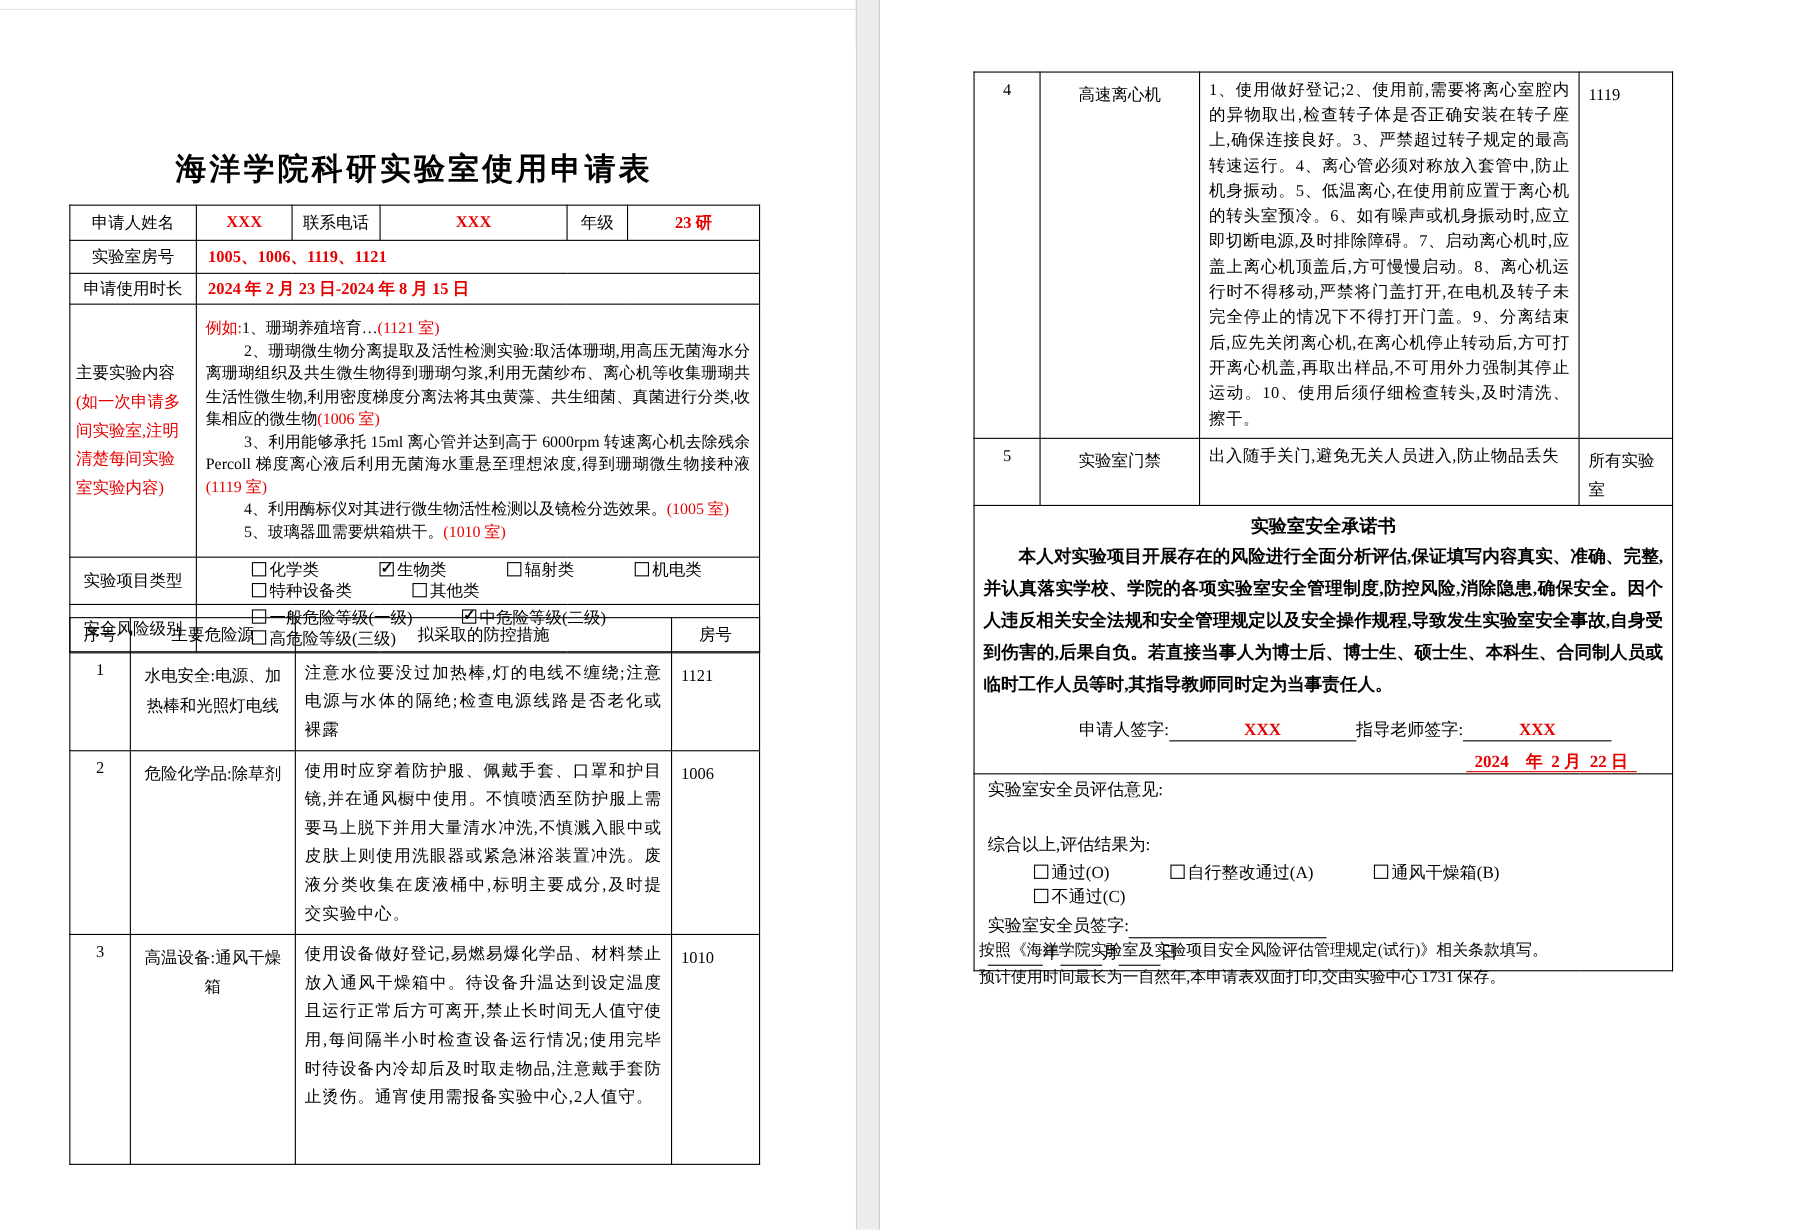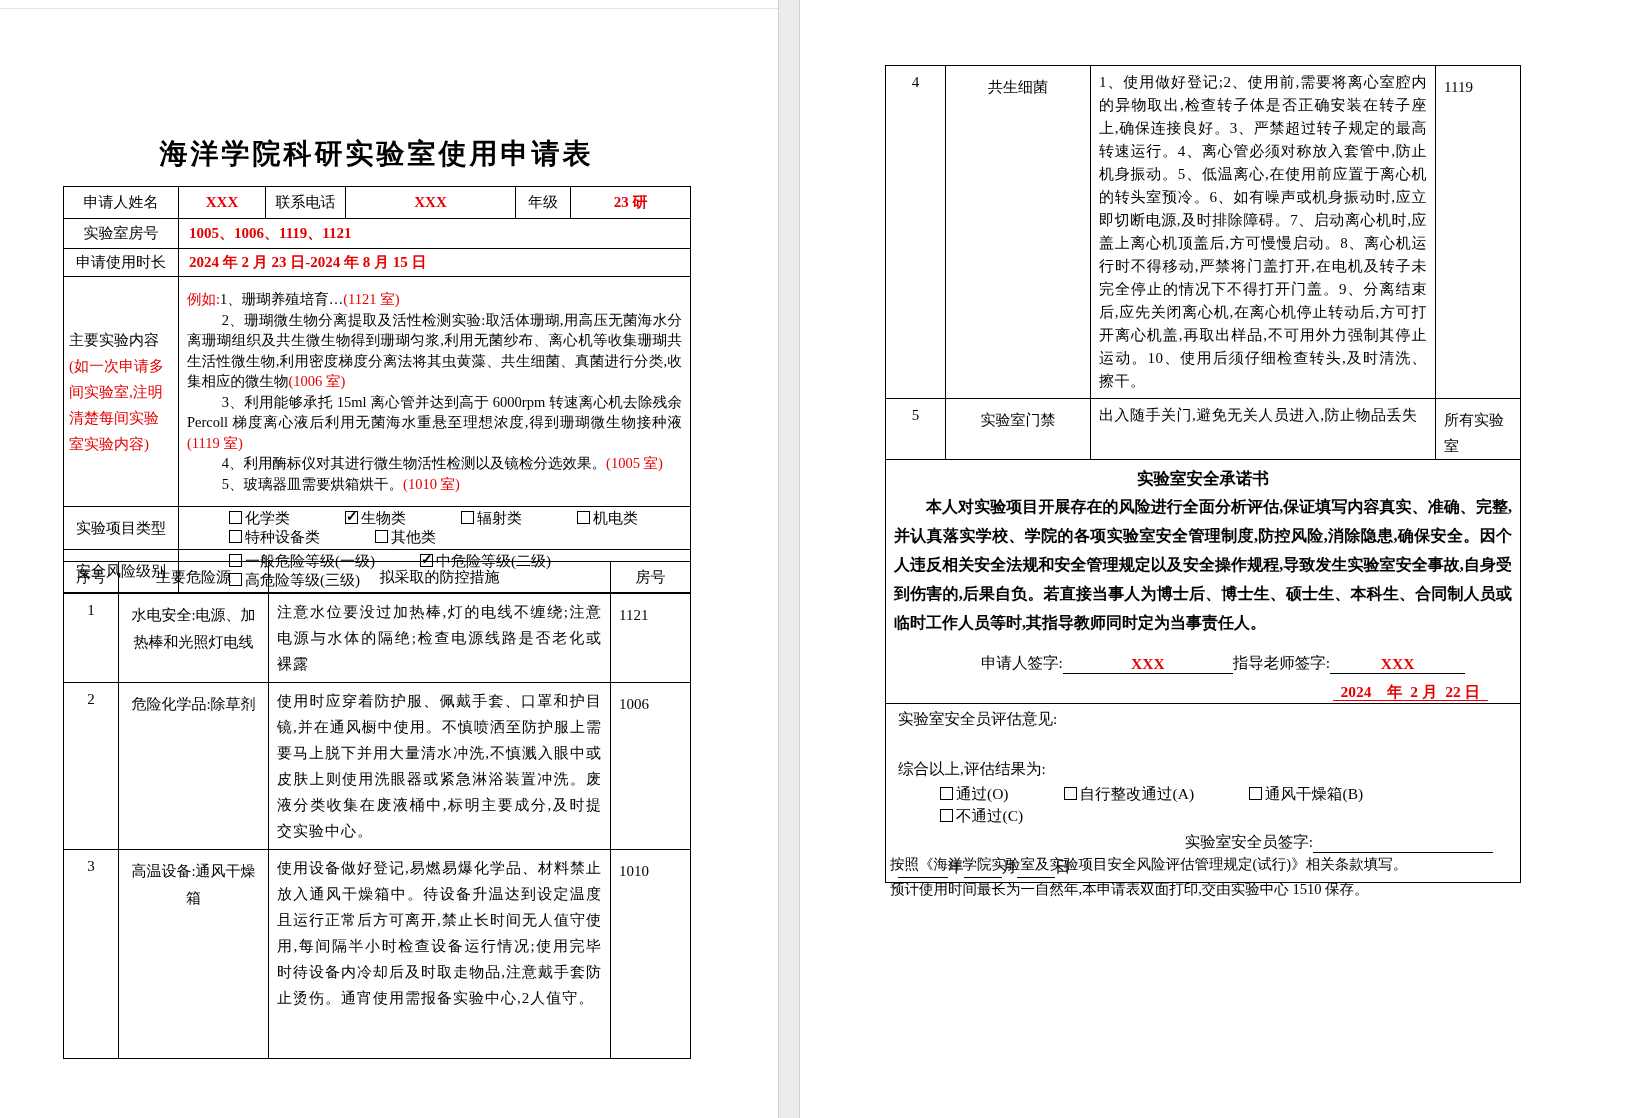--- a/index.html
+++ b/index.html
@@ -59,21 +59,21 @@
   .u.w170{width:170px;} .u.w135{width:135px;} .u.w180{width:180px;}
   .u.w50{width:50px;} .u.w38{width:38px;}
   .pl-date{text-align:right;padding-right:32px;margin-top:8px;font-size:15.5px;}
   .pl-date .dt{color:#e60000;font-weight:bold;white-space:pre;border-bottom:1px solid #e60000;
                padding:0 8px;}
 
   .eval-cell{vertical-align:top;padding:4px 12px;font-size:15.5px;line-height:22px;}
   .ev-line1{margin-bottom:28px;}
   .ev-sum{margin-bottom:3px;}
   .ev-opts{margin-bottom:3px;}
-  .ev-sign{text-align:right;padding-right:15px;margin-bottom:2px;}
+  .ev-sign{padding-right:15px;margin-bottom:2px;}
   .ev-date{text-align:left;padding-right:15px;}
 
   .footnotes{position:absolute;left:90px;top:852px;width:645px;font-size:14.5px;line-height:25px;}
 </style>
 </head>
 <body>
 
 <div class="hairline-top"></div>
 <div class="hairline-right"></div>
 <div class="divider"></div>
@@ -170,21 +170,21 @@
   <table id="tableC">
     <colgroup>
       <col style="width:60px">
         <col style="width:145px">
         <col style="width:345px">
         <col style="width:85px">
     </colgroup>
     <tbody id="hz2">
         <tr class="hzrow" style="height: 327px;">
           <td class="hz-no">4</td>
-          <td class="hz-src">共生细菌</td>
+          <td class="hz-src">高速离心机</td>
           <td class="hz-meas">1、使用做好登记;2、使用前,需要将离心室腔内的异物取出,检查转子体是否正确安装在转子座上,确保连接良好。3、严禁超过转子规定的最高转速运行。4、离心管必须对称放入套管中,防止机身振动。5、低温离心,在使用前应置于离心机的转头室预冷。6、如有噪声或机身振动时,应立即切断电源,及时排除障碍。7、启动离心机时,应盖上离心机顶盖后,方可慢慢启动。8、离心机运行时不得移动,严禁将门盖打开,在电机及转子未完全停止的情况下不得打开门盖。9、分离结束后,应先关闭离心机,在离心机停止转动后,方可打开离心机盖,再取出样品,不可用外力强制其停止运动。10、使用后须仔细检查转头,及时清洗、擦干。</td>
           <td class="hz-room">1119</td>
         </tr>
         <tr class="hzrow" style="height: 55px;">
           <td class="hz-no">5</td>
           <td class="hz-src">实验室门禁</td>
           <td class="hz-meas">出入随手关门,避免无关人员进入,防止物品丢失</td>
           <td class="hz-room">所有实验室</td>
         </tr>
       </tbody>
@@ -212,15 +212,15 @@
         <div class="ev-date">
           <span class="u w50">&nbsp;</span><span>年</span><span class="u w38">&nbsp;</span><span>月</span><span class="u w38">&nbsp;</span><span>日</span>
         </div>
       </td>
     </tr>
   </tbody>
     </table>
 
   <div class="footnotes">
     <div>按照《海洋学院实验室及实验项目安全风险评估管理规定(试行)》相关条款填写。</div>
-    <div>预计使用时间最长为一自然年,本申请表双面打印,交由实验中心 1510 保存。</div>
+    <div>预计使用时间最长为一自然年,本申请表双面打印,交由实验中心 1731 保存。</div>
   </div>
 </div>
 
 </body></html>

